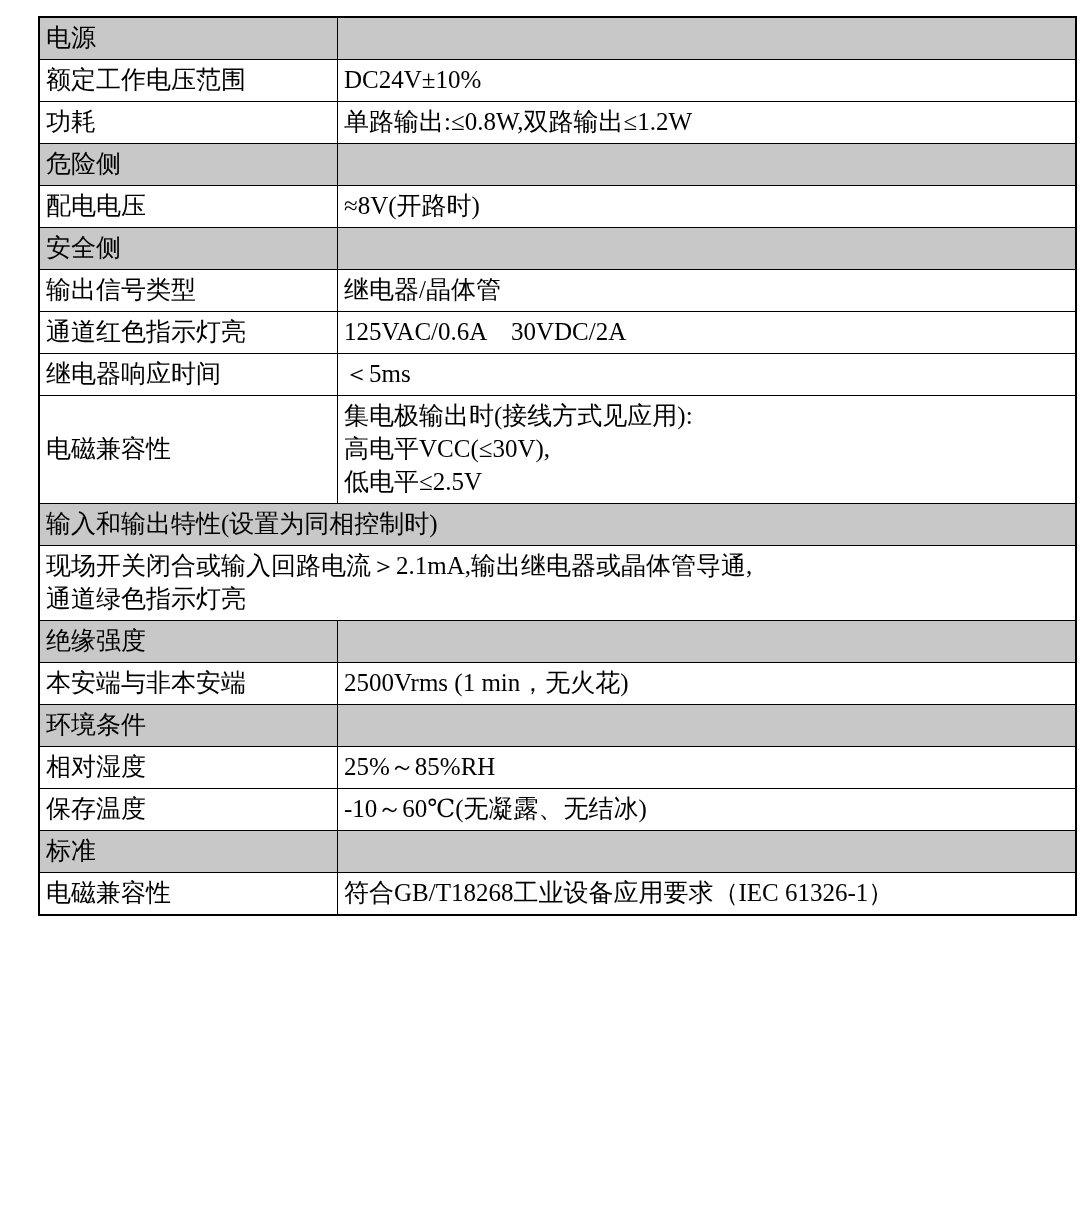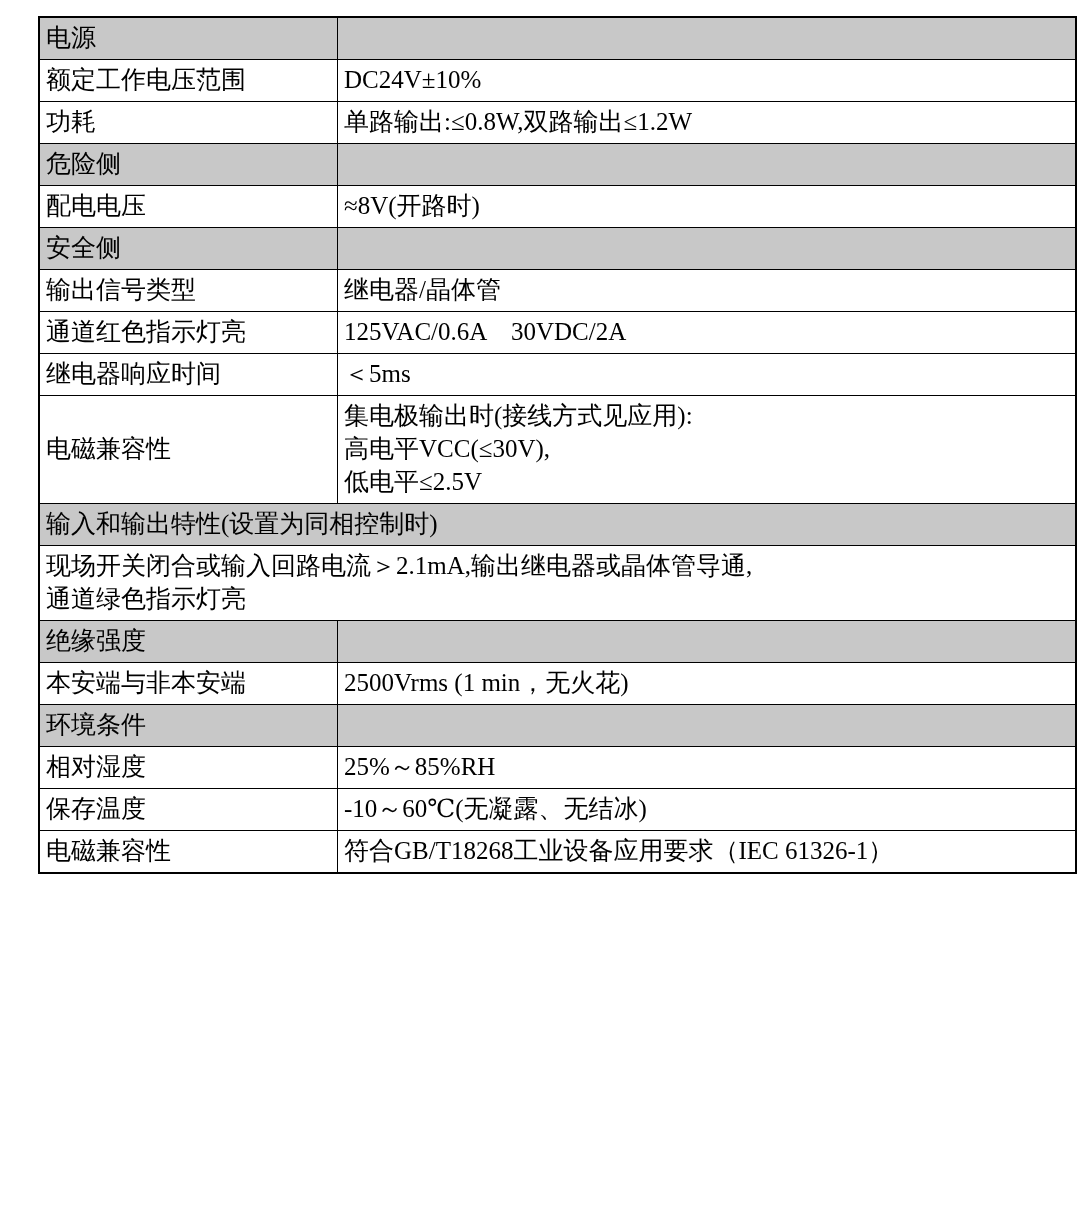--- a/index.html
+++ b/index.html
@@ -121,19 +121,23 @@
         <td class="value"></td>
       </tr>
       <tr>
         <td class="label">相对湿度</td>
         <td class="value">25%～85%RH</td>
       </tr>
       <tr>
         <td class="label">保存温度</td>
         <td class="value">-10～60℃(无凝露、无结冰)</td>
       </tr>
+      <tr class="section">
+        <td class="label">标准</td>
+        <td class="value"></td>
+      </tr>
       <tr>
         <td class="label">电磁兼容性</td>
         <td class="value">符合GB/T18268工业设备应用要求（IEC 61326-1）</td>
       </tr>
     </tbody>
   </table>
 </div>
 
 </body></html>

